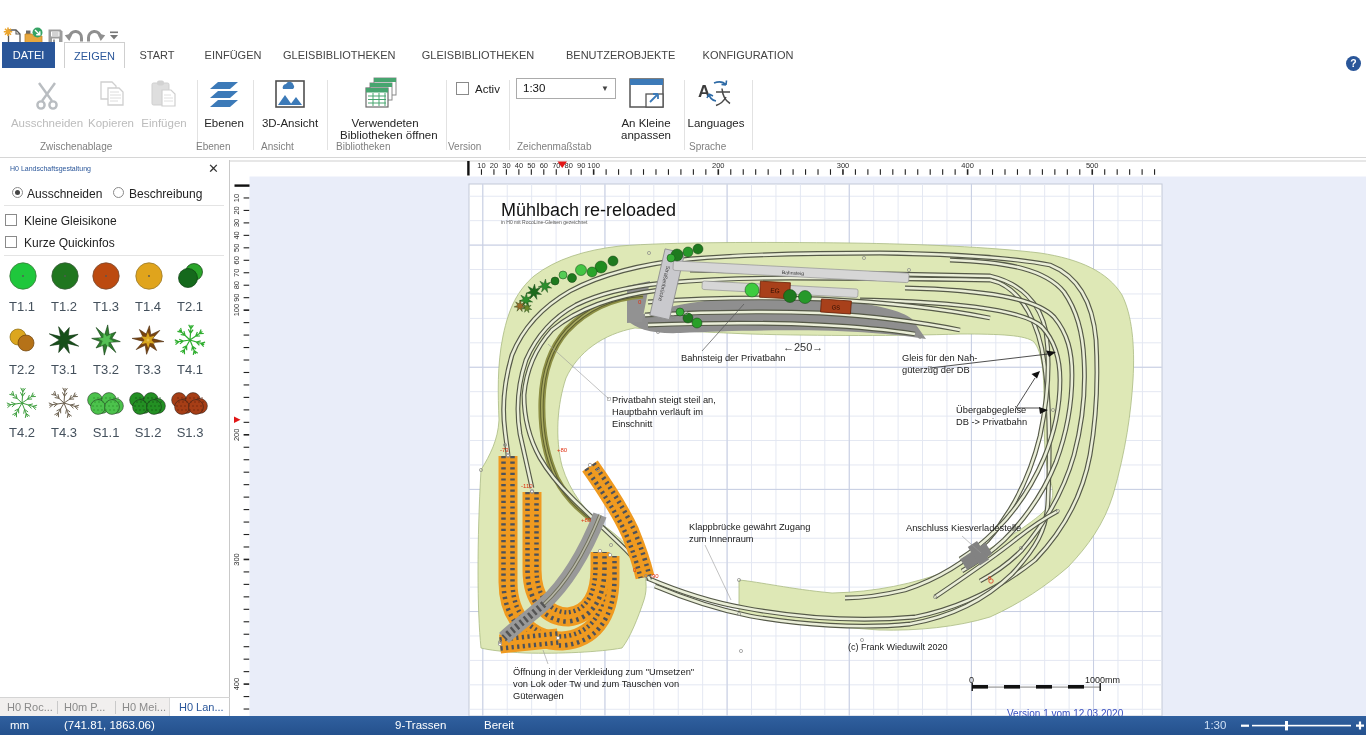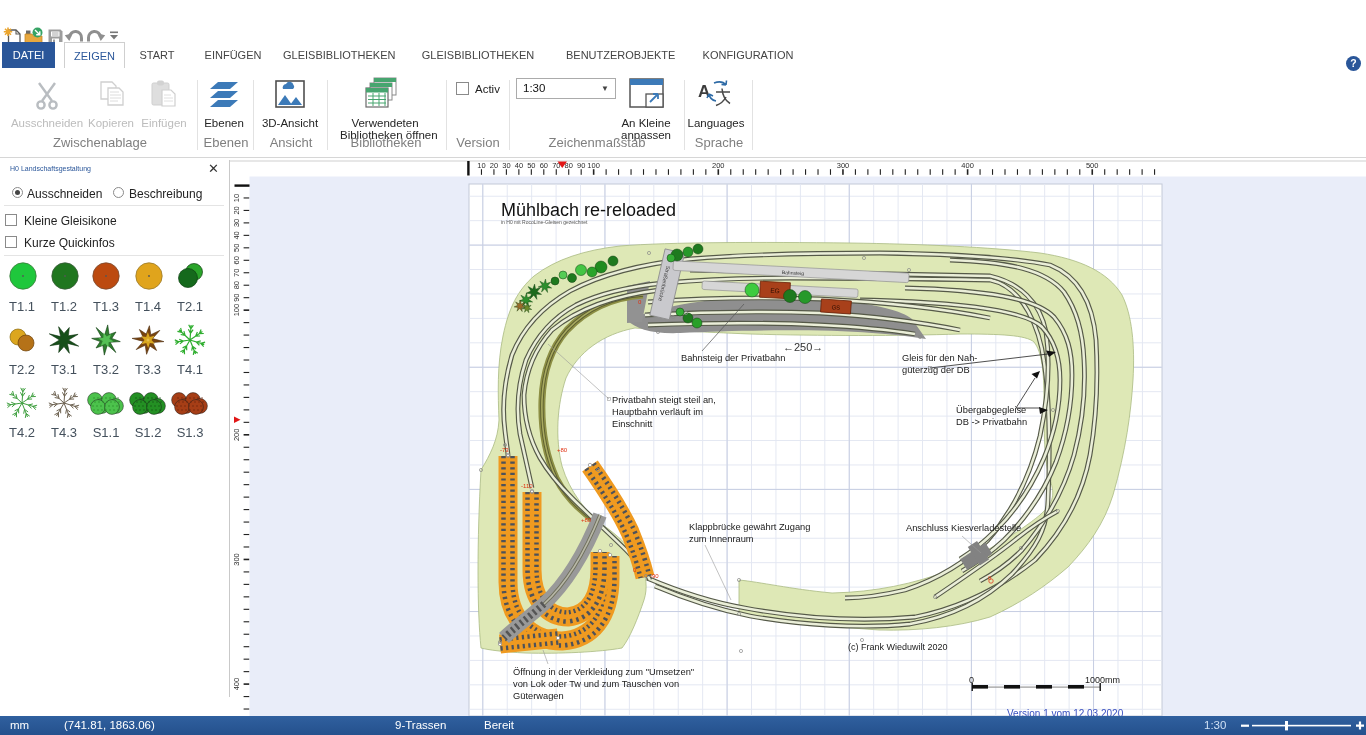--- a/index.html
+++ b/index.html
@@ -9,21 +9,21 @@
 #chev{left:8px;top:6px;width:16px;height:16px;color:#444}
 #qat{left:0;top:27px;width:1366px;height:22px;background:#fff}
 #tabs{left:0;top:42px;width:1192px;height:26px;background:#fff;font-size:11px;color:#444}
 .tab{position:absolute;top:0;height:26px;line-height:26px;text-align:center}
 #tab-datei{left:2px;width:53px;background:#2a5699;color:#fff}
 #tab-start{left:64px;width:61px;background:#fff;border:1px solid #cfcfcf;border-bottom:none;color:#2b579a}
 #ribbon{left:0;top:75px;width:1366px;height:83px;background:#fff;border-bottom:1px solid #d6d6d6}
 .rsep{position:absolute;top:5px;height:70px;width:1px;background:#e2e2e2}
 .rlabel{position:absolute;font-size:11.5px;color:#252525;text-align:center;line-height:11.5px;white-space:pre}
 .rlabel.dis{color:#bcbcbc}
-.rgroup{position:absolute;top:60px;font-size:13px;color:#7f7f7f;text-align:center}
+.rgroup{position:absolute;top:66px;font-size:10px;color:#7f7f7f;}
 #combo{left:516px;top:3px;width:100px;height:21px;border:1px solid #ababab;background:#fff;font-size:11.5px;color:#111;line-height:19px;padding-left:6px}
 #combo .arr{position:absolute;right:6px;top:0;color:#444;font-size:8px;line-height:19px}
 #activ-box{left:456px;top:7px;width:13px;height:13px;border:1px solid #8a8a8a;background:#fff}
 #activ-lab{left:475px;top:8px;font-size:11.5px;color:#222}
 #help{left:1346px;top:56px;width:15px;height:15px;border-radius:50%;background:#2a5699;color:#fff;font-size:10.5px;font-weight:bold;text-align:center;line-height:15px}
 #panel{left:0;top:160px;width:230px;height:537px;background:#fff;border-right:1px solid #c9c9c9}
 #phead{left:10px;top:5px;font-size:7px;color:#2b579a}
 #pclose{left:208px;top:1px;font-size:13px;color:#333}
 .hline{position:absolute;left:4px;width:220px;height:1px;background:#e4e4e4}
 .plab{position:absolute;font-size:12px;color:#222}
@@ -648,20 +648,30 @@
     <div class="ilab" style="left:43px;top:202px">T3.1</div>
     <div class="ilab" style="left:85px;top:202px">T3.2</div>
     <div class="ilab" style="left:127px;top:202px">T3.3</div>
     <div class="ilab" style="left:169px;top:202px">T4.1</div>
     <div class="ilab" style="left:1px;top:265px">T4.2</div>
     <div class="ilab" style="left:43px;top:265px">T4.3</div>
     <div class="ilab" style="left:85px;top:265px">S1.1</div>
     <div class="ilab" style="left:127px;top:265px">S1.2</div>
     <div class="ilab" style="left:169px;top:265px">S1.3</div>
   </div>
+  <div class="abs" id="btabs">
+    <div class="gr"></div>
+    <div class="btab" style="left:7px">H0 Roc...</div>
+    <div class="bsep" style="left:57px"></div>
+    <div class="btab" style="left:64px">H0m P...</div>
+    <div class="bsep" style="left:115px"></div>
+    <div class="btab" style="left:122px">H0 Mei...</div>
+    <div class="btab" style="left:179px;color:#2b579a;background:#fff">H0 Lan...</div>
+    <div class="bsep" style="left:229px;top:0;height:19px"></div>
+  </div>
   <div class="abs" id="status">
     <span style="left:10px">mm</span>
     <span style="left:64px">(741.81, 1863.06)</span>
     <span style="left:395px">9-Trassen</span>
     <span style="left:484px">Bereit</span>
     <span style="left:1204px;color:#cfe0f5">1:30</span>
     <svg class="abs" style="left:1238px;top:0;width:128px;height:19px" viewBox="0 0 128 19">
       <rect x="3" y="8.6" width="8" height="2.2" fill="#fff"></rect>
       <rect x="14" y="8.8" width="99" height="1.6" fill="#fff"></rect>
       <rect x="47" y="5" width="3" height="9.4" fill="#fff"></rect>

